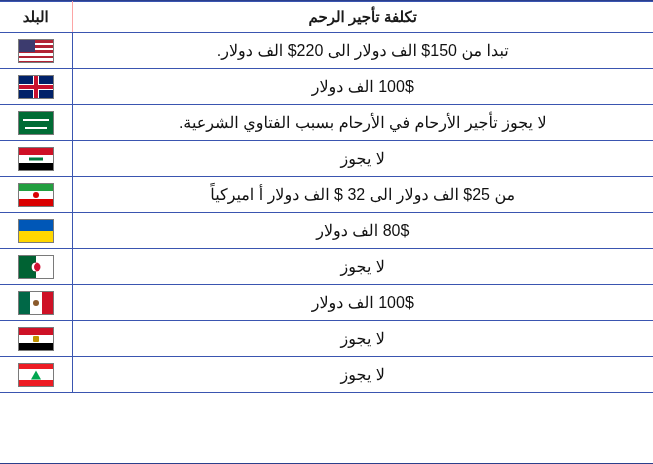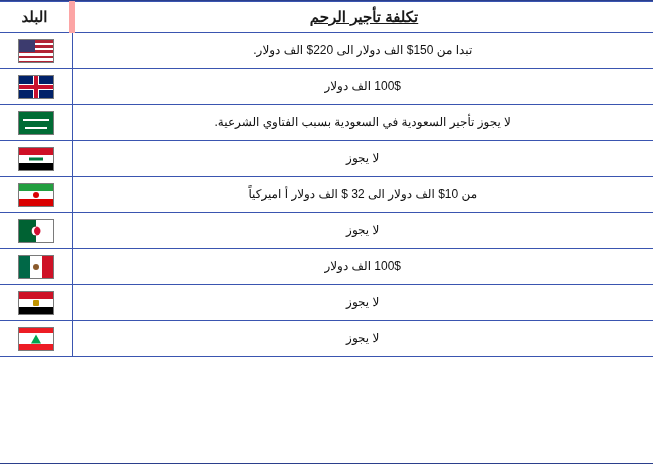--- a/index.html
+++ b/index.html
@@ -40,26 +40,25 @@
   .hdr-row th {
     height: 30px;
     font-size: 15px;
     font-weight: bold;
     color: #1a1a1a;
     text-align: center;
     background: #ffffff;
     border-top: none;
   }
   .hdr-cost {
-    border-left: 6px solid #fca5a5;
-    text-decoration: underline;
+    border-left: 1px solid #fca5a5;
   }
   td.cost-cell {
     height: 35px;
-    font-size: 12px;
+    font-size: 16px;
     color: #111111;
     text-align: center;
     padding: 2px 10px;
     line-height: 1.35;
     border-left: 1px solid #3a55b0;
     background: #ffffff;
   }
   td.flag-cell {
     height: 35px;
     text-align: center;
@@ -253,30 +252,34 @@
     <tbody id="table-body">
         <tr>
           <td class="cost-cell">تبدا من 150$ الف دولار الى 220$ الف دولار.</td>
           <td class="flag-cell"><span class="flag flag-us"></span></td>
         </tr>
         <tr>
           <td class="cost-cell">100$  الف دولار</td>
           <td class="flag-cell"><span class="flag flag-uk"></span></td>
         </tr>
         <tr>
-          <td class="cost-cell">لا يجوز تأجير السعودية في السعودية بسبب الفتاوي الشرعية.</td>
+          <td class="cost-cell">لا يجوز تأجير الأرحام في الأرحام بسبب الفتاوي الشرعية.</td>
           <td class="flag-cell"><span class="flag flag-sa"></span></td>
         </tr>
         <tr>
           <td class="cost-cell">لا يجوز</td>
           <td class="flag-cell"><span class="flag flag-iq"></span></td>
         </tr>
         <tr>
-          <td class="cost-cell">من 10$ الف دولار الى 32 $ الف دولار أ اميركياً</td>
+          <td class="cost-cell">من 25$ الف دولار الى 32 $ الف دولار أ اميركياً</td>
           <td class="flag-cell"><span class="flag flag-ir"></span></td>
+        </tr>
+        <tr>
+          <td class="cost-cell">80$ الف دولار</td>
+          <td class="flag-cell"><span class="flag flag-ua"></span></td>
         </tr>
         <tr>
           <td class="cost-cell">لا يجوز</td>
           <td class="flag-cell"><span class="flag flag-dz"></span></td>
         </tr>
         <tr>
           <td class="cost-cell">100$  الف دولار</td>
           <td class="flag-cell"><span class="flag flag-mx"></span></td>
         </tr>
         <tr>

